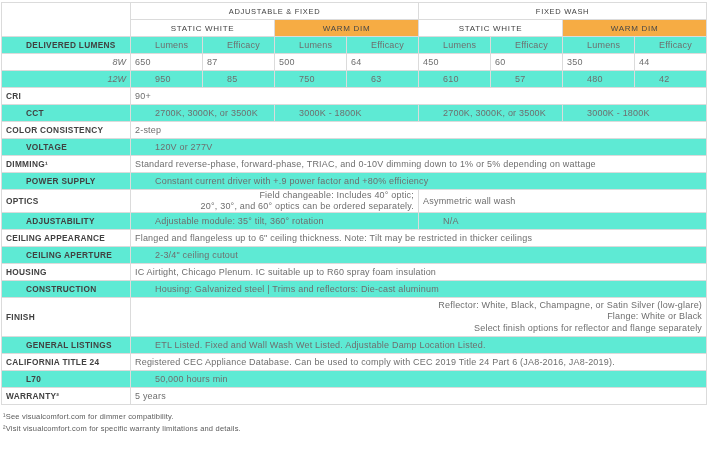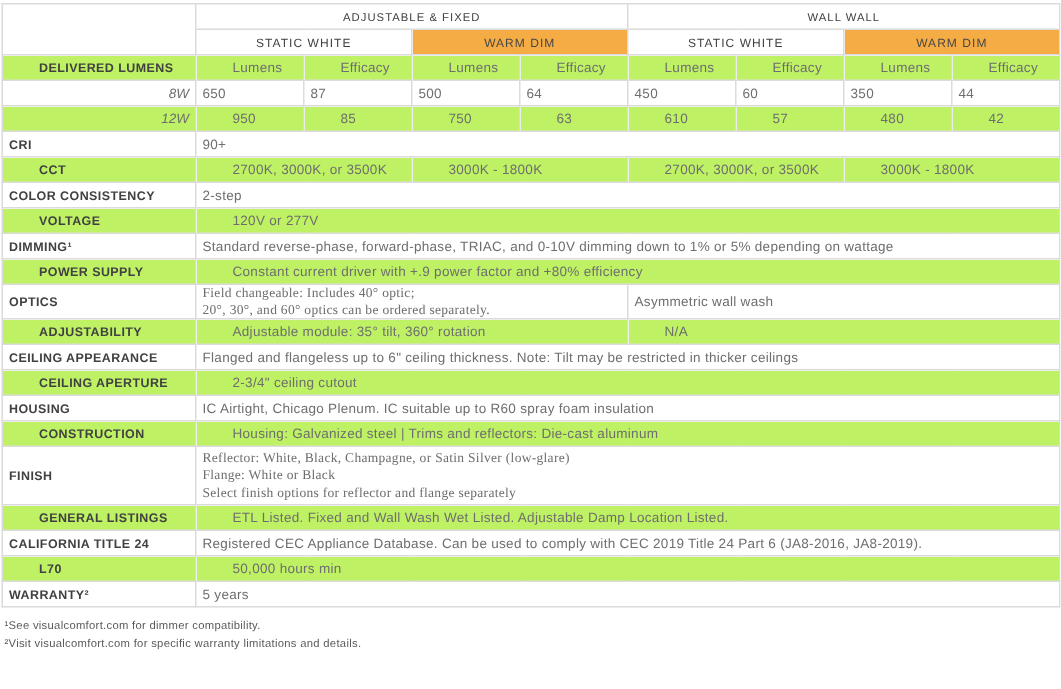--- a/index.html
+++ b/index.html
@@ -31,23 +31,23 @@
   td.label {
     font-size:8.3px; font-weight:bold; letter-spacing:0.3px;
     color:#414141; text-align:left; padding-left:9px;
   }
   td.val {
     font-size:9px; color:#6e6e6e; text-align:left; letter-spacing:0.2px;
   }
   td.watt {
     font-size:9px; color:#6e6e6e; text-align:right; padding-right:8px;font-style:italic;
   }
-  tr.stripe td { background:#bef264;padding-left:24px; }
+  tr.stripe td { background:#5eead4;padding-left:24px; }
   td.multi { white-space:normal; }
-  td.multi div { line-height:11px; font-size:9px; color:#6e6e6e; text-align:left; letter-spacing:0.2px;font-family:Liberation Serif, serif; }
+  td.multi div { line-height:11px; font-size:9px; color:#6e6e6e; text-align:right; letter-spacing:0.2px; }
   td.multi3 div { line-height:11.5px; }
   .footnotes { margin:6px 0 0 2px; }
   .footnotes div {
     font-size:7.5px; color:#5a5a5a; line-height:12px; letter-spacing:0.2px;
   }
   .footnotes div.bold { font-weight:bold; color:#3c3c3c; }
 </style>
 </head>
 <body>
 
@@ -61,21 +61,21 @@
     <col style="width:72px">
       <col style="width:72px">
       <col style="width:72px">
       <col style="width:72px">
   </colgroup>
 
   <tbody>
       <tr>
     <td class="ghost" rowspan="2"></td>
     <td class="ghead" colspan="4">ADJUSTABLE &amp; FIXED</td>
-    <td class="ghead" colspan="4">WALL WALL</td>
+    <td class="ghead" colspan="4">FIXED WASH</td>
   </tr>
 
   <tr>
     <td class="sghead" colspan="2">STATIC WHITE</td>
     <td class="sghead warm" colspan="2" style="background-color: rgb(246, 172, 68);">WARM DIM</td>
     <td class="sghead" colspan="2">STATIC WHITE</td>
     <td class="sghead warm" colspan="2" style="background-color: rgb(246, 172, 68);">WARM DIM</td>
   </tr>
 
   <tr class="stripe">

